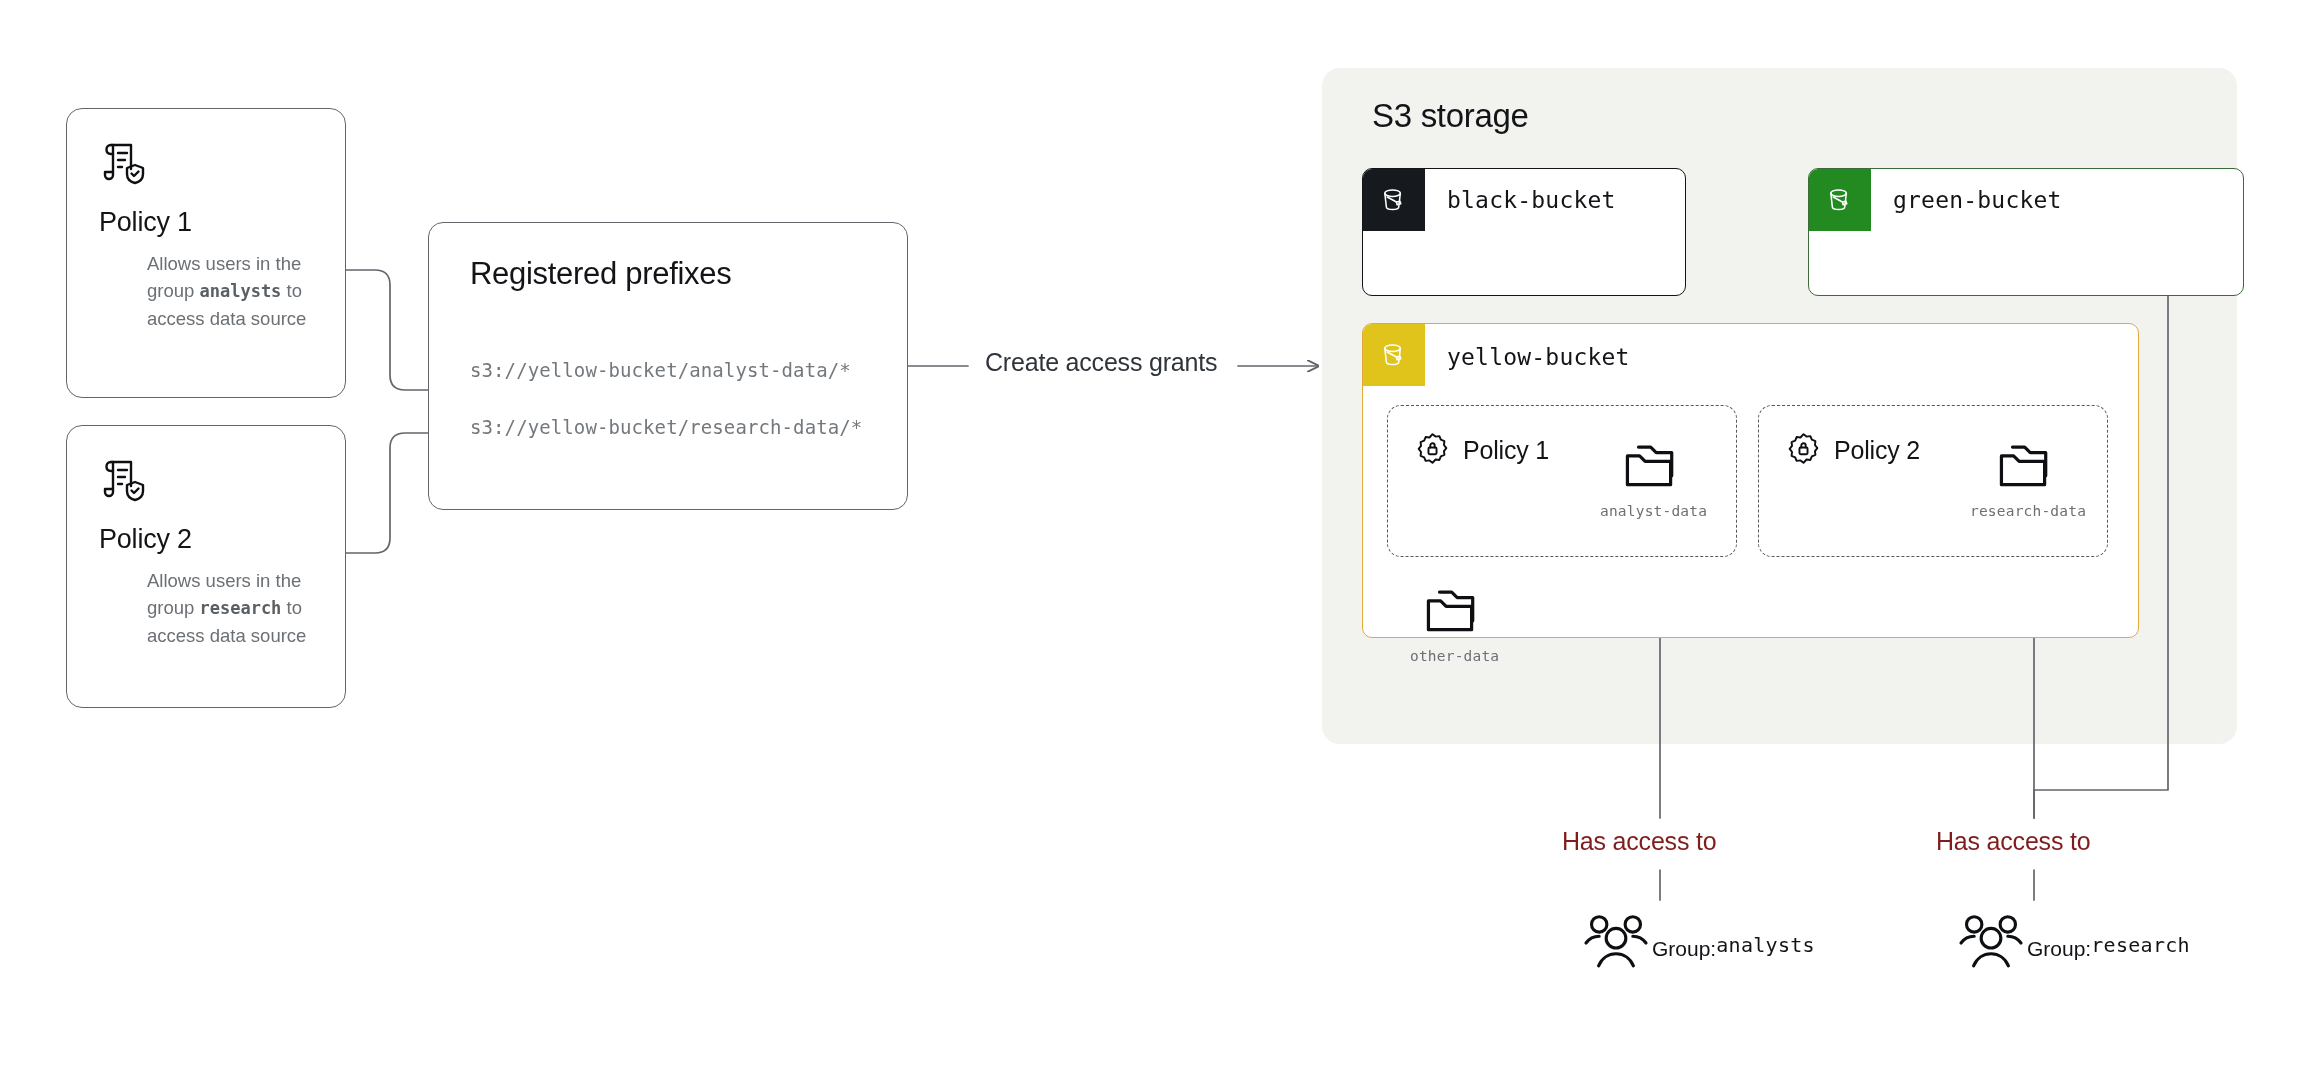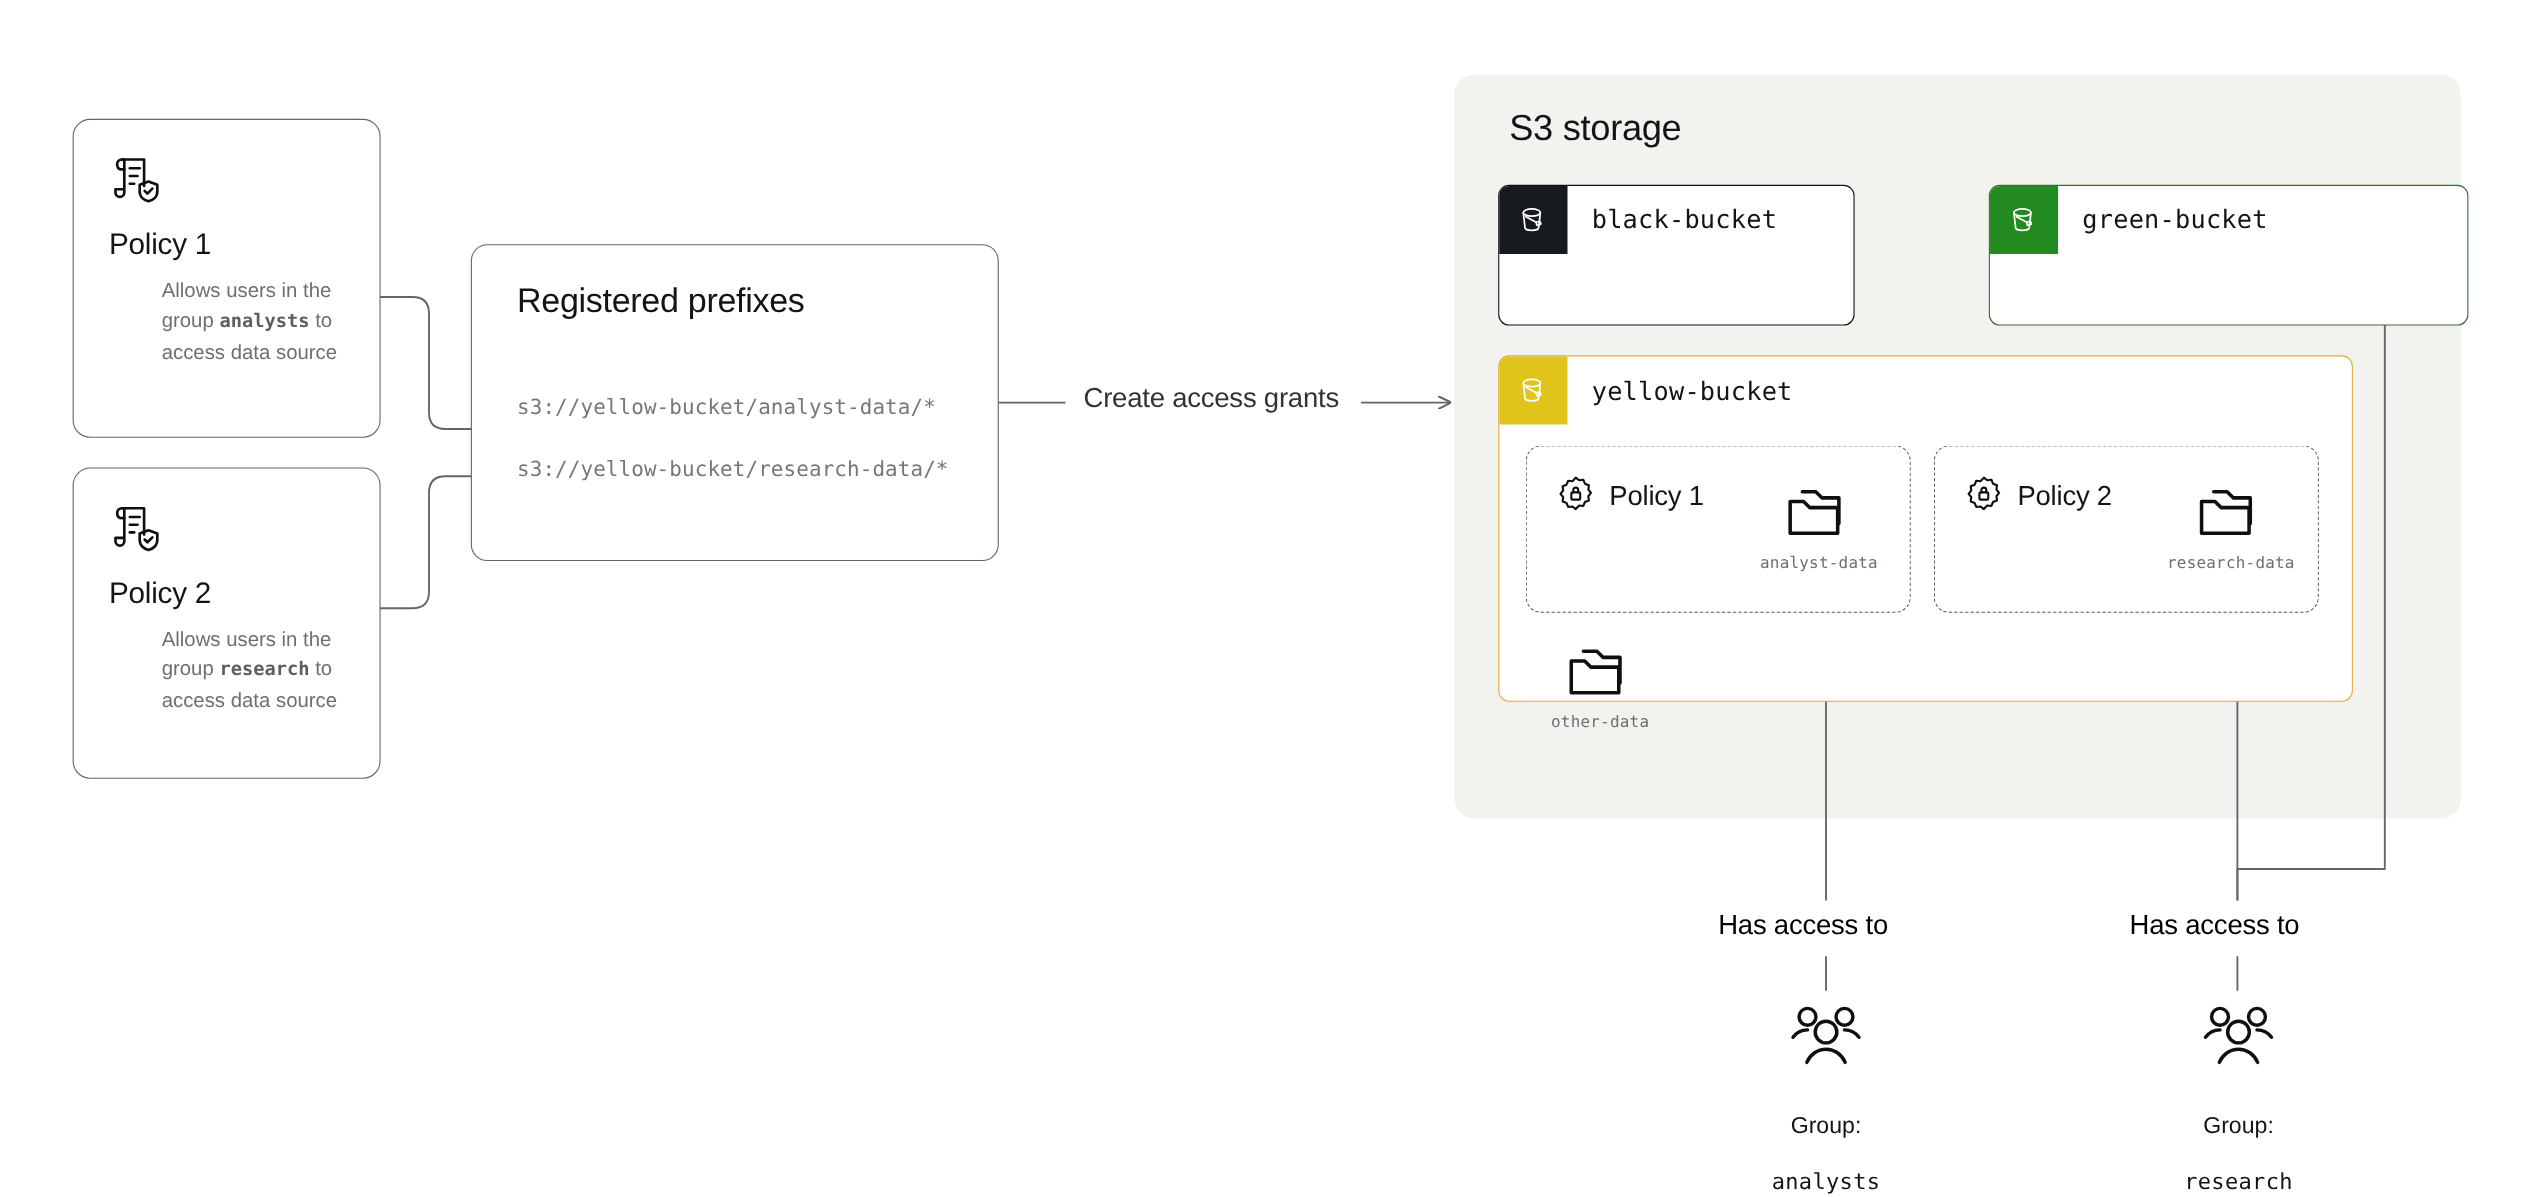--- a/index.html
+++ b/index.html
@@ -197,35 +197,34 @@
     white-space: nowrap;
   }
   #folder-analyst { left: 1600px; top: 440px; }
   #folder-research { left: 1970px; top: 440px; }
   #folder-other   { left: 1410px; top: 585px; }
 
   
   .access-label {
     position: absolute;
     font-size: 25px;
-    color: #000000;
+    color: #7f1d1d;
     letter-spacing: -0.2px;
     white-space: nowrap;
     z-index: 10;
   }
   #access-label-1 { left: 1562px; top: 827px; }
   #access-label-2 { left: 1936px; top: 827px; }
 
   .group-node {
     position: absolute;
     display: flex;
-    flex-direction: column;
+    flex-direction: row;
     align-items: center;
     z-index: 10;
-    gap: 24px;
   }
   #group-analysts { left: 1580px; top: 913px; width: 160px; }
   #group-research { left: 1955px; top: 913px; width: 160px; }
   .group-node .g-title {
     margin-top: 8px;
     font-size: 21px;
     color: #121417;
     line-height: 1.3;
     text-align: center;
   }

